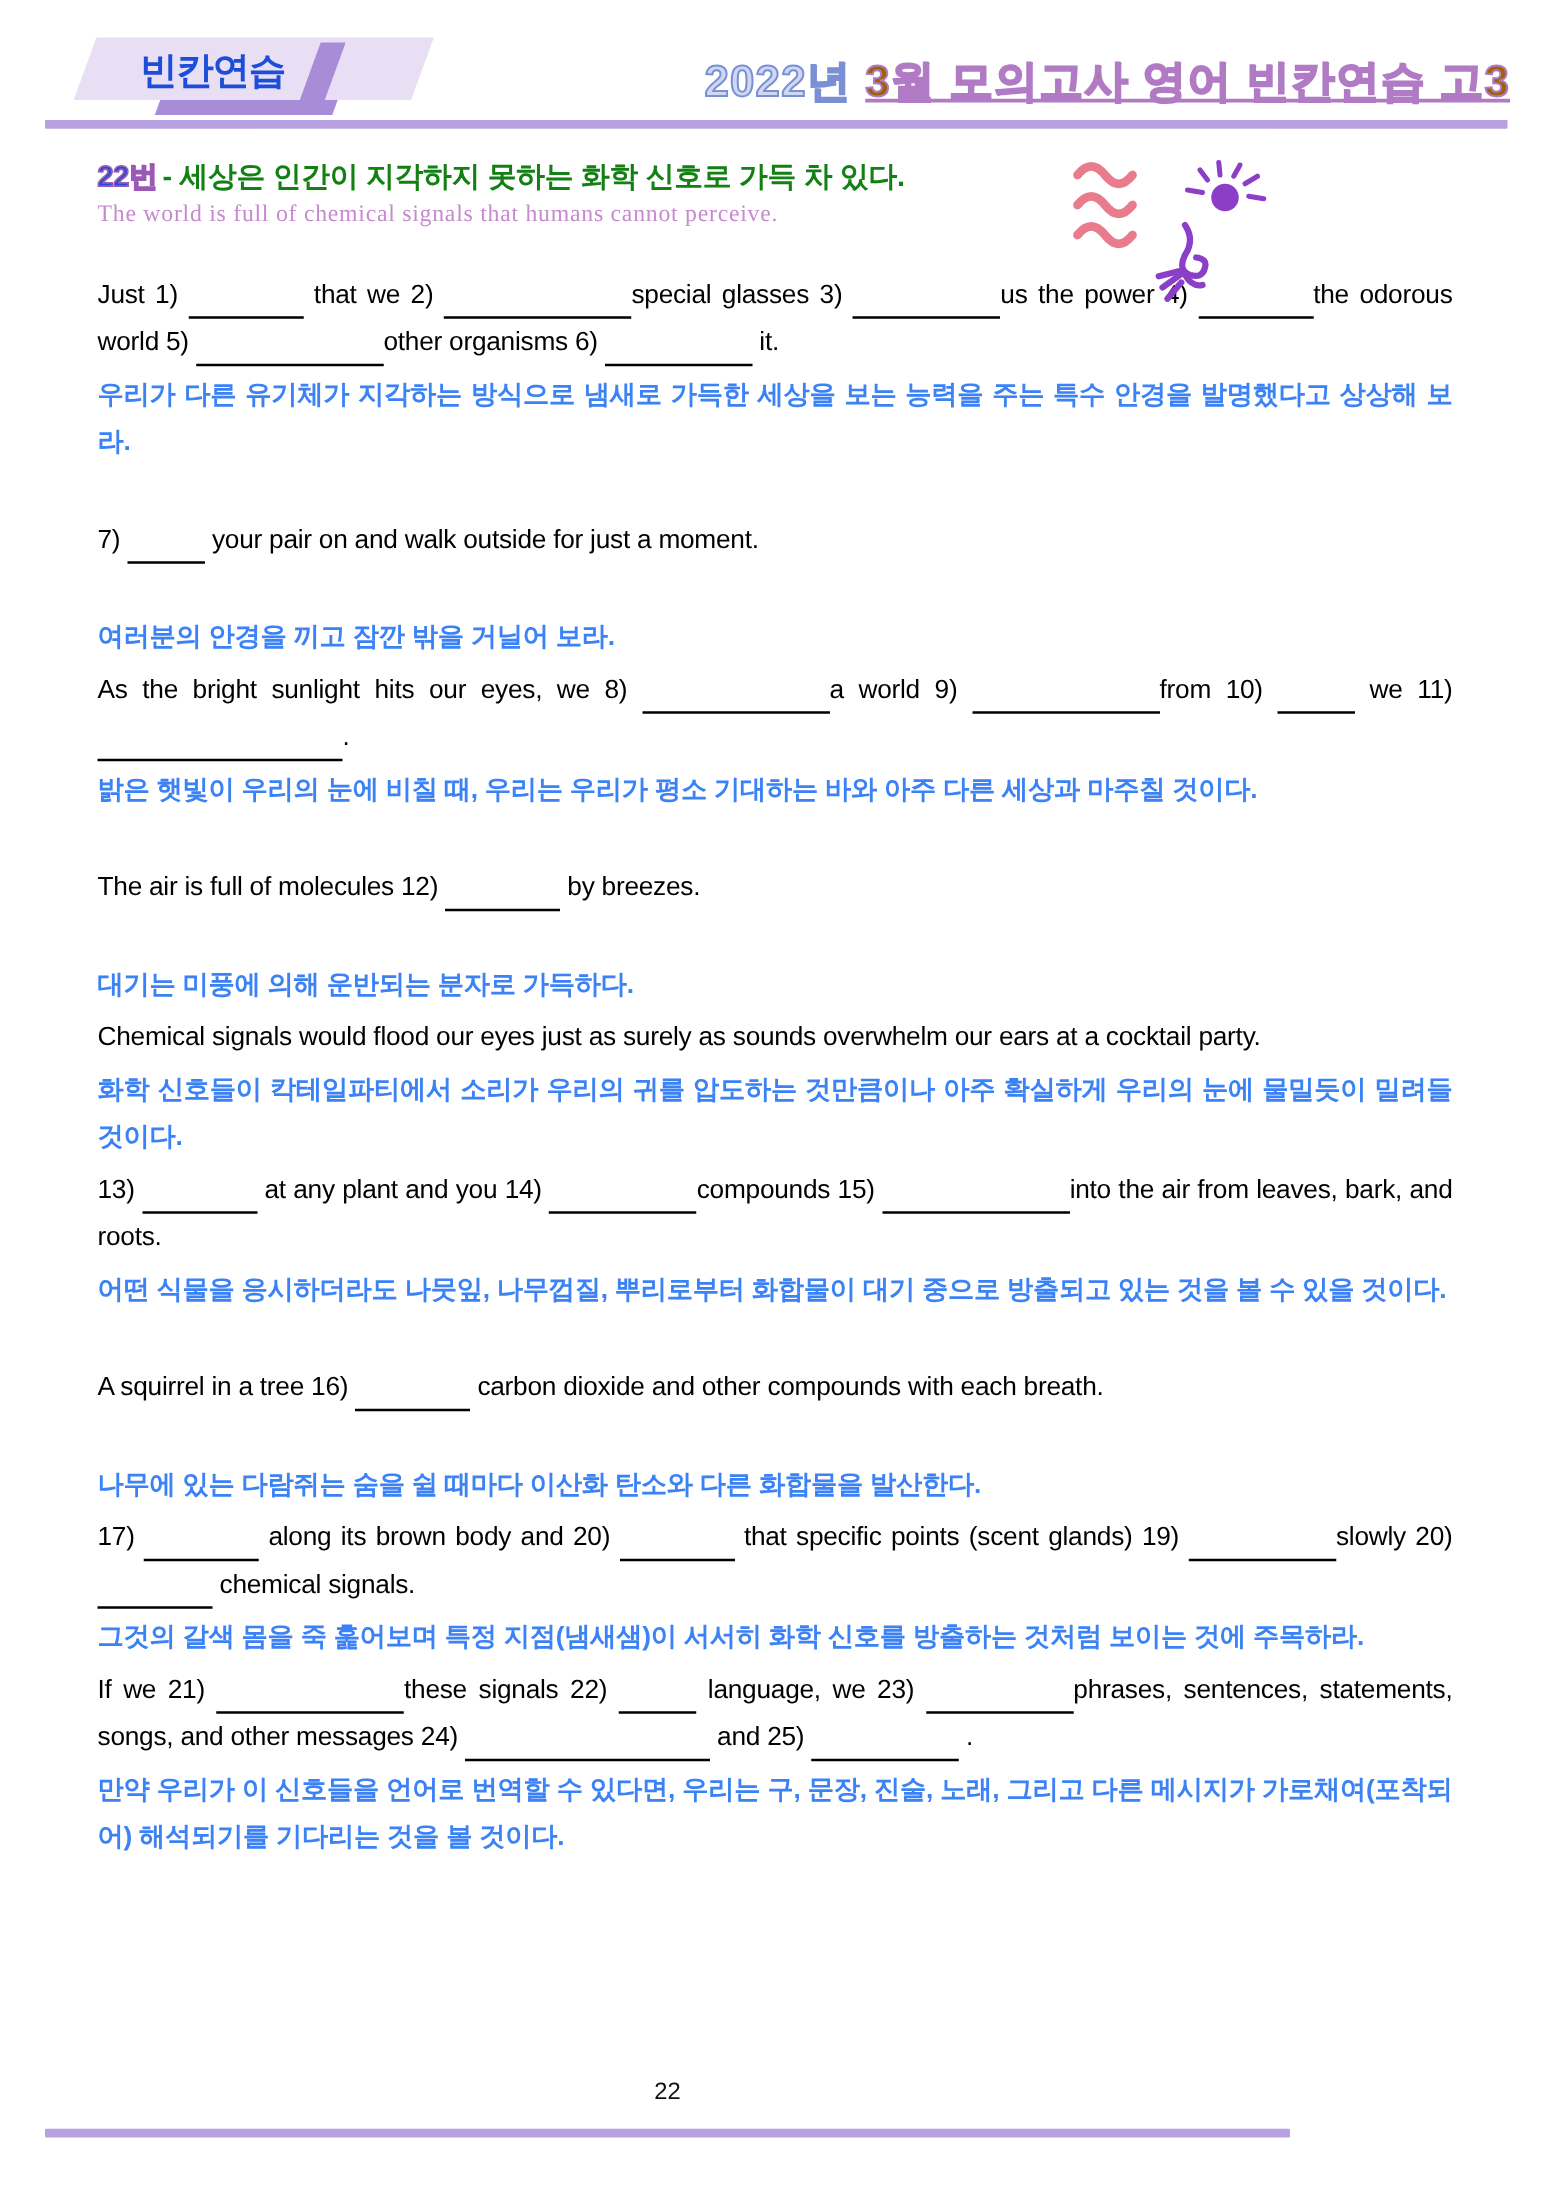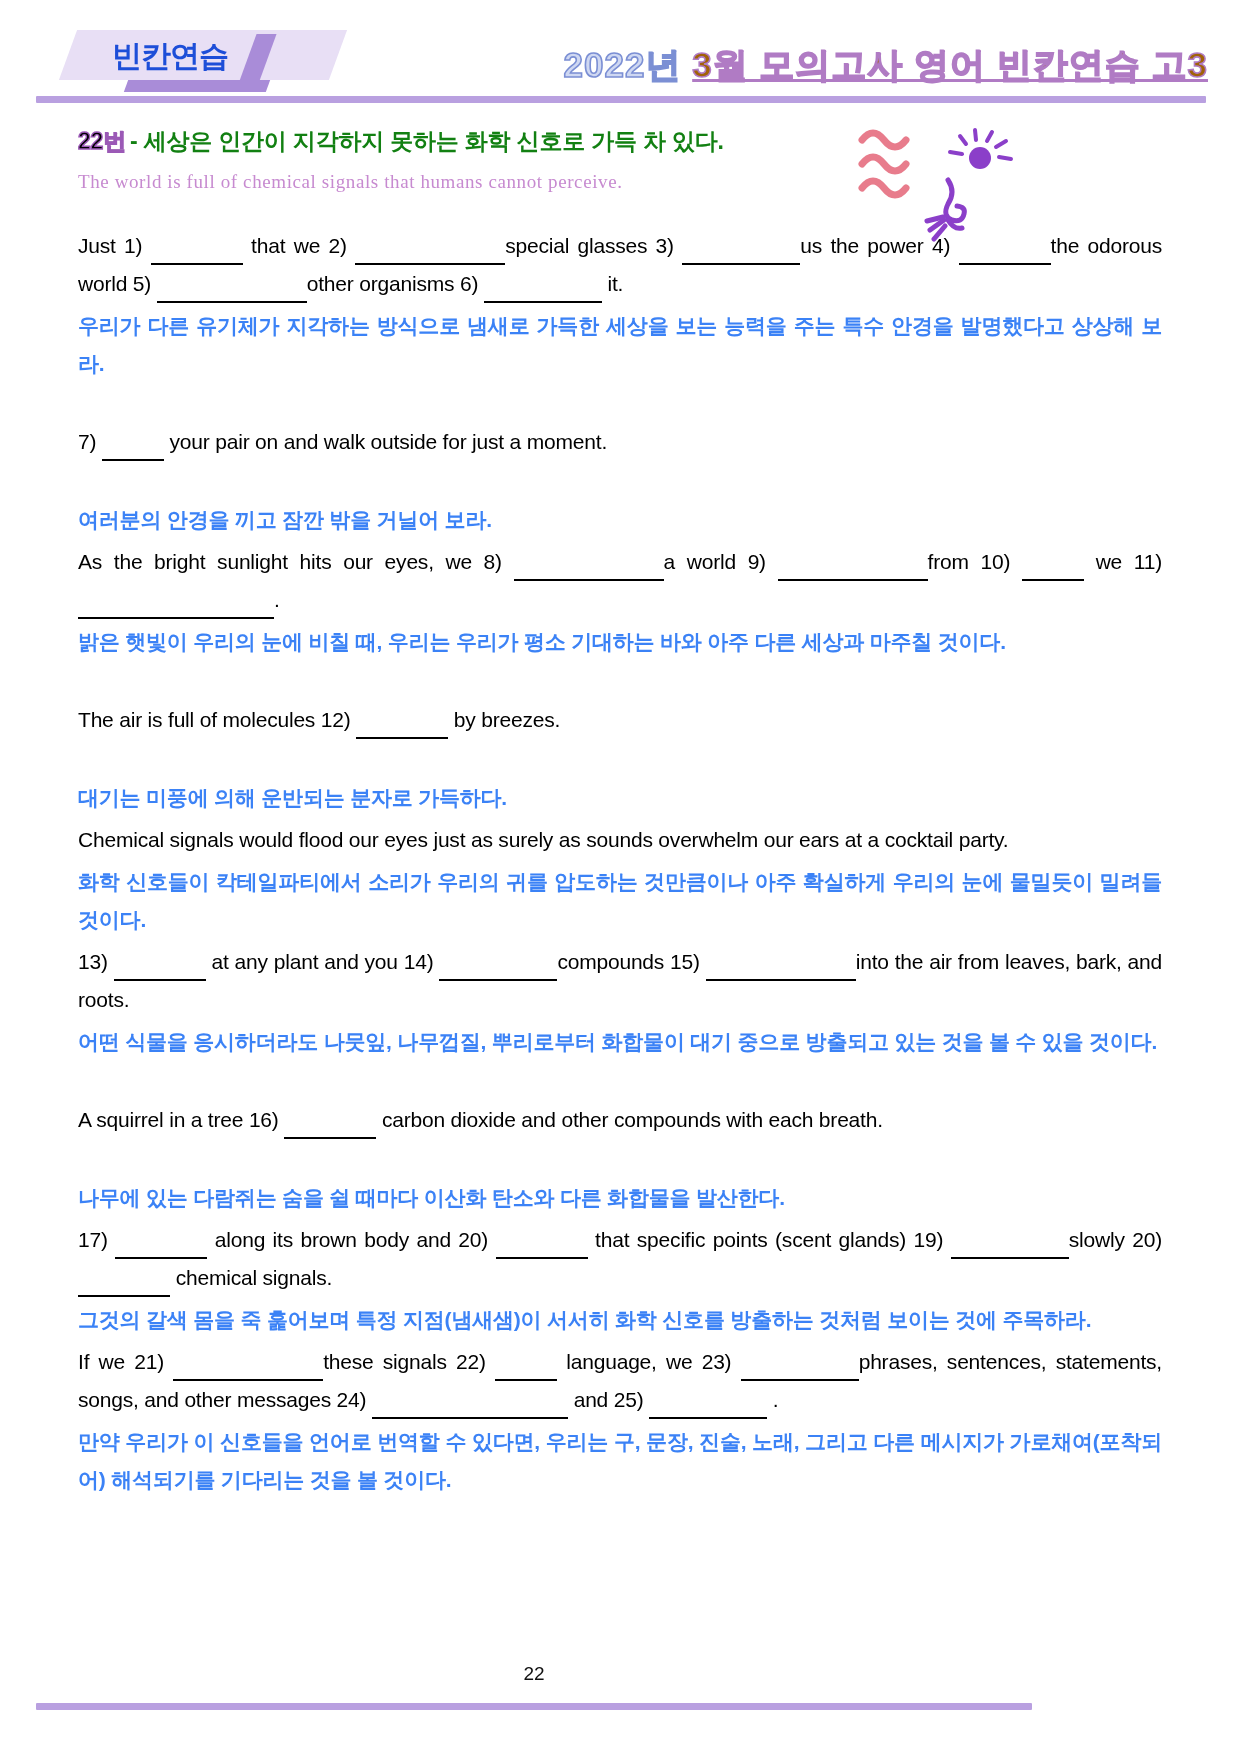--- a/index.html
+++ b/index.html
@@ -103,27 +103,27 @@
     width: 1090px;
   }
   .topic-line {
     font-size: 23px;
     font-weight: bold;
     color: #128012;
     letter-spacing: -0.2px;
     white-space: nowrap;
   }
   .topic-num {
-    color: #000000;
+    color: #1d4ed8;
     -webkit-text-stroke: 1.4px #9b59b6;
     font-weight: bold;
     margin-right: 4px;
   }
   .topic-en {
-    margin-top: 14px;
+    margin-top: 4px;
     font-family: "Liberation Serif", serif;
     font-size: 19px;
     color: #c78ad0;
     letter-spacing: 0.6px;
   }
 
   
   .illus {
     position: absolute;
     right: 216px;

